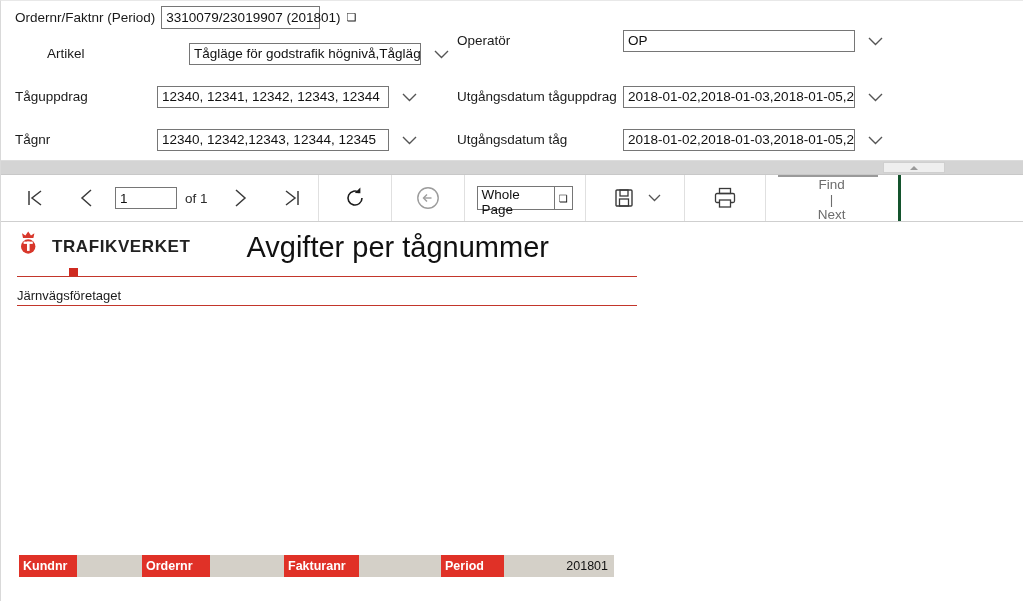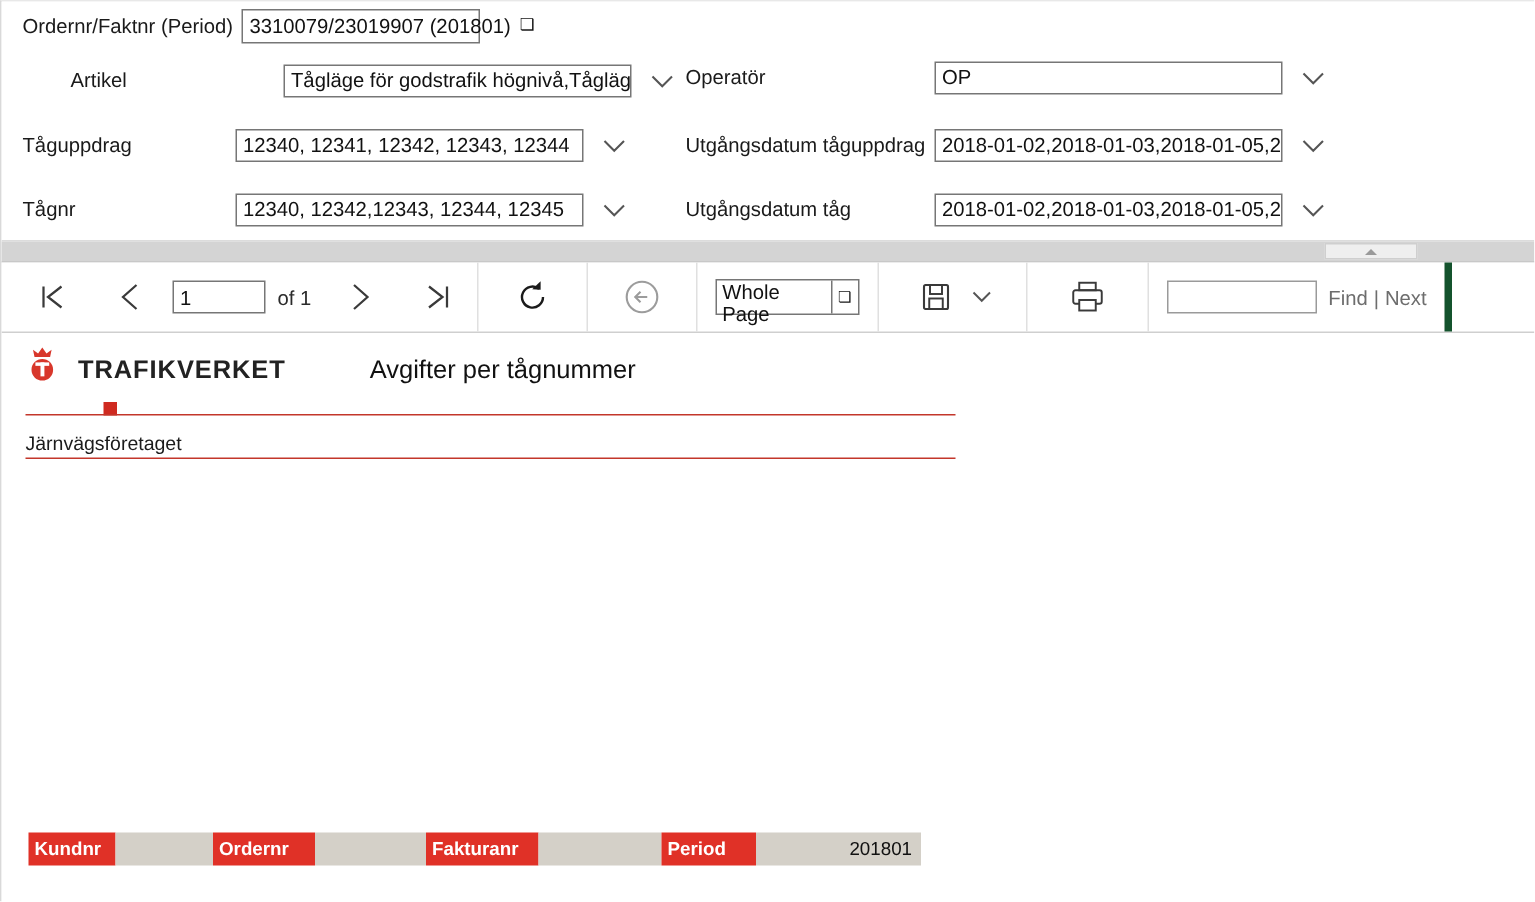--- a/index.html
+++ b/index.html
@@ -99,21 +99,21 @@
     display: flex;
     align-items: stretch;
   }
   .tb-group {
     display: flex;
     align-items: center;
     border-right: 1px solid #e0e0e0;
     height: 100%;
     padding: 0 10px;
   }
-  .tb-group.last { border-right: 5px solid #14532d; }
+  .tb-group.last { border-right: 3px solid #14532d; flex-direction: column; }
   .tb-btn {
     width: 40px; height: 100%;
     display: flex; align-items: center; justify-content: center;
     color: #3a3a3a;
   }
   .tb-btn svg { display: block; }
   .page-box {
     width: 62px; height: 22px;
     border: 1px solid #767676;
     margin: 0 8px;
@@ -164,21 +164,21 @@
   .logo-wrap { display: flex; align-items: center; gap: 7px; }
   .logo-mark { width: 28px; height: 34px; }
   .logo-text {
     font-size: 17px;
     font-weight: 700;
     letter-spacing: 0.6px;
     color: #222;
     font-family: "Liberation Sans", sans-serif;
   }
   .rep-title {
-    font-size: 17px;
+    font-size: 29px;
     color: #111;
     margin-left: 56px;
     font-weight: 400;
   }
   .hr-red {
     position: absolute;
     left: 16px;
     height: 1px;
     background: #c3362b;
   }
@@ -249,21 +249,21 @@
     <div class="param-row" style="left:14px; top:128px; width:430px;">
       <span class="param-label" style="width:142px;">Tågnr</span>
       <span class="param-input" style="width:232px;">12340, 12342,12343, 12344, 12345</span>
       <span class="chev">
         <svg width="17" height="11" viewBox="0 0 17 11">
             <path d="M2 2 L8.5 8.5 L15 2" stroke="#555" stroke-width="1.4" fill="none"></path>
           </svg>
       </span>
     </div>
 
-    <div class="param-row" style="left:456px; top:40px;">
+    <div class="param-row" style="left:456px; top:29px;">
       <span class="param-label" style="width:166px;">Operatör</span>
       <span class="param-input" style="width:232px;">OP</span>
       <span class="chev">
         <svg width="17" height="11" viewBox="0 0 17 11">
             <path d="M2 2 L8.5 8.5 L15 2" stroke="#555" stroke-width="1.4" fill="none"></path>
           </svg>
       </span>
     </div>
 
     <div class="param-row" style="left:456px; top:85px;">

